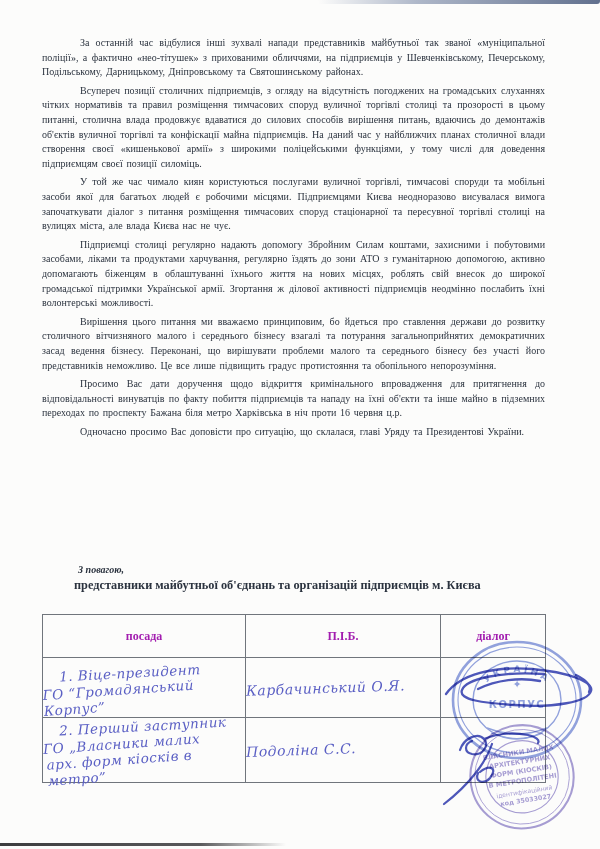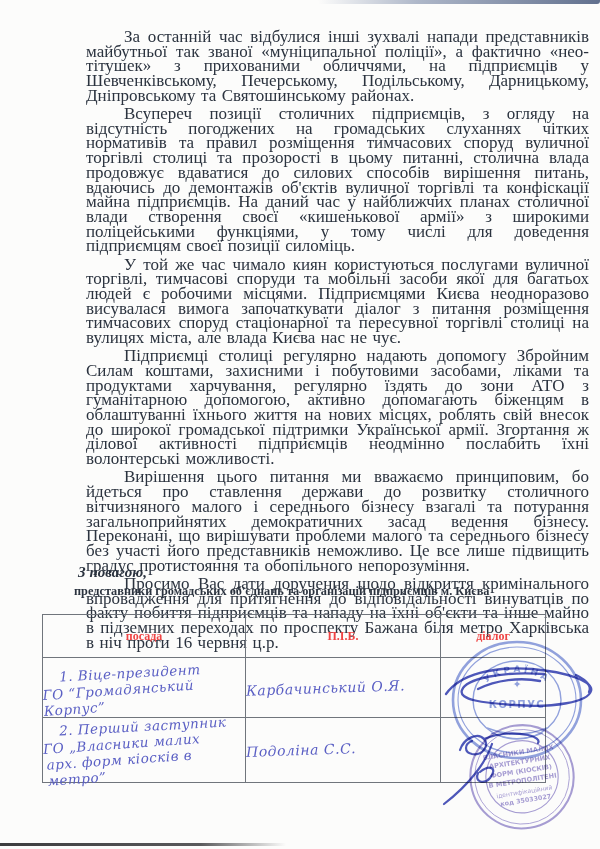--- a/index.html
+++ b/index.html
@@ -13,35 +13,35 @@
     position:absolute;top:0;left:318px;width:282px;height:4px;
     background:linear-gradient(to right, rgba(90,110,150,0), rgba(80,100,140,.45) 35%, rgba(45,65,105,.75));
     border-radius:0 0 3px 3px;
   }
   .scan-edge-bottom{
     position:absolute;left:0;top:843px;width:286px;height:3px;
     background:linear-gradient(to right, #3c3c3e 0%, #5a5a5c 70%, rgba(90,90,92,0) 100%);
   }
   
   .text-block{
-    position:absolute;left:42px;top:30px;width:503px;
-    font-size:17px;line-height:14.7px;text-align:justify;word-spacing:1.2px;margin-left:44px;
+    position:absolute;left:42px;top:36px;width:503px;
+    font-size:10px;line-height:14.7px;text-align:justify;word-spacing:1.2px;
   }
   .text-block p{margin:0 0 3.5px 0;text-indent:38px;}
   
   .closing{position:absolute;left:42px;top:564px;width:503px;}
-  .salutation{font-weight:bold;font-style:italic;font-size:15px;padding-left:36px;}
+  .salutation{font-weight:bold;font-style:italic;font-size:10px;padding-left:36px;}
   .signatories{font-weight:bold;font-size:12.3px;padding-left:32px;margin-top:3px;}
   
   table.sign-table{
     position:absolute;left:42px;top:614px;width:503px;
     border-collapse:collapse;table-layout:fixed;z-index:2;
   }
   .sign-table th,.sign-table td{border:1.3px solid #70757c;padding:0;vertical-align:middle;}
-  .sign-table th{font-size:12px;font-weight:bold;height:42px;text-align:center;color:#ef4444;}
+  .sign-table th{font-size:12px;font-weight:bold;height:42px;text-align:center;color:#a21caf;}
   .row1{height:60px;}
   .row2{height:64px;}
   .hw{
     font-family:"DejaVu Serif",serif;font-style:italic;color:#5a5fc4;
     letter-spacing:.5px;
   }
   .pos-cell{padding:2px 4px 2px 10px;font-size:13.5px;line-height:16px;}
   .pos-cell .l1{transform:rotate(-3deg);display:block;padding-left:16px;}
   .pos-cell .l2{transform:rotate(-4deg);display:block;}
   .pos-cell .l3{transform:rotate(-4deg);display:block;padding-left:4px;}
@@ -60,25 +60,26 @@
   <div class="scan-edge-top"></div>
   <div class="scan-edge-bottom"></div>
 
   <div class="text-block">
     <p>За останній час відбулися інші зухвалі напади представників майбутньої так званої «муніципальної поліції», а фактично «нео-тітушек» з прихованими обличчями, на підприємців у Шевченківському, Печерському, Подільському, Дарницькому, Дніпровському та Святошинському районах.</p>
     <p>Всупереч позиції столичних підприємців, з огляду на відсутність погоджених на громадських слуханнях чітких нормативів та правил розміщення тимчасових споруд вуличної торгівлі столиці та прозорості в цьому питанні, столична влада продовжує вдаватися до силових способів вирішення питань, вдаючись до демонтажів об'єктів вуличної торгівлі та конфіскації майна підприємців. На даний час у найближчих планах столичної влади створення своєї «кишенькової армії» з широкими поліцейськими функціями, у тому числі для доведення підприємцям своєї позиції силоміць.</p>
     <p>У той же час чимало киян користуються послугами вуличної торгівлі, тимчасові споруди та мобільні засоби якої для багатьох людей є робочими місцями. Підприємцями Києва неодноразово висувалася вимога започаткувати діалог з питання розміщення тимчасових споруд стаціонарної та пересувної торгівлі столиці на вулицях міста, але влада Києва нас не чує.</p>
     <p>Підприємці столиці регулярно надають допомогу Збройним Силам коштами, захисними і побутовими засобами, ліками та продуктами харчування, регулярно їздять до зони АТО з гуманітарною допомогою, активно допомагають біженцям в облаштуванні їхнього життя на нових місцях, роблять свій внесок до широкої громадської підтримки Української армії. Згортання ж ділової активності підприємців неодмінно послабить їхні волонтерські можливості.</p>
     <p>Вирішення цього питання ми вважаємо принциповим, бо йдеться про ставлення держави до розвитку столичного вітчизняного малого і середнього бізнесу взагалі та потурання загальноприйнятих демократичних засад ведення бізнесу. Переконані, що вирішувати проблеми малого та середнього бізнесу без участі його представників неможливо. Це все лише підвищить градус протистояння та обопільного непорозуміння.</p>
     <p>Просимо Вас дати доручення щодо відкриття кримінального впровадження для притягнення до відповідальності винуватців по факту побиття підприємців та нападу на їхні об'єкти та інше майно в підземних переходах по проспекту Бажана біля метро Харківська в ніч проти 16 червня ц.р.</p>
+    <p>Одночасно просимо Вас доповісти про ситуацію, що склалася, главі Уряду та Президентові України.</p>
   </div>
 
   <div class="closing">
     <div class="salutation">З повагою,</div>
-    <div class="signatories">представники громадських об'єднань та організацій підприємців м. Києва</div>
+    <div class="signatories">представники майбутньої об'єднань та організацій підприємців м. Києва</div>
   </div>
 
   <table class="sign-table">
     <colgroup>
       <col style="width:203px">
         <col style="width:195px">
         <col style="width:105px">
     </colgroup>
     <tbody>
         <tr>

